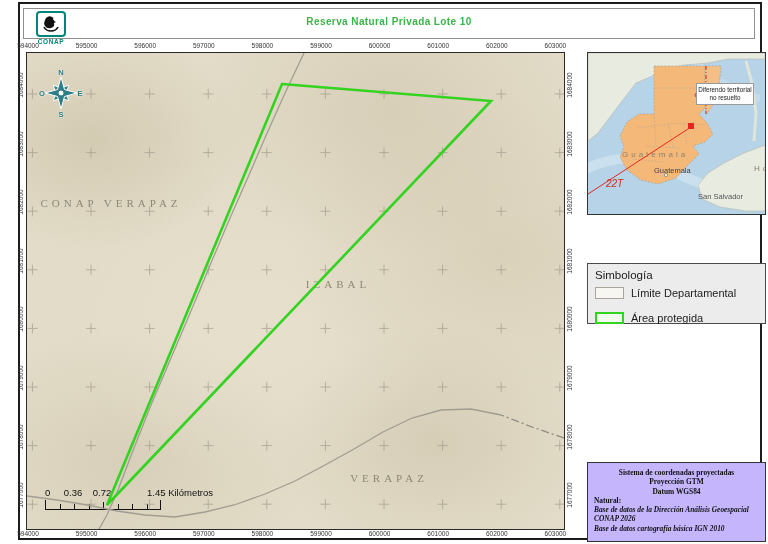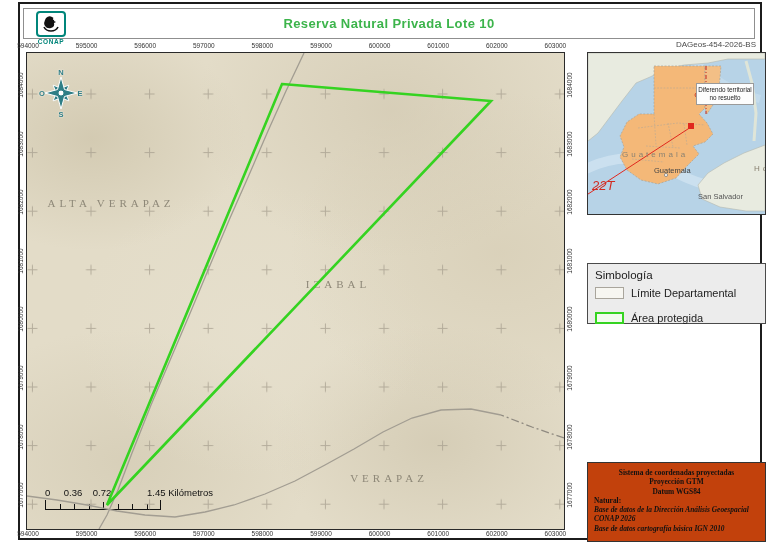--- a/index.html
+++ b/index.html
@@ -5,21 +5,21 @@
   html,body{margin:0;padding:0;background:#fff;}
   .canvas{position:relative;width:768px;height:544px;background:#fff;
           font-family:"Liberation Sans",sans-serif;overflow:hidden;}
   .outer-border{position:absolute;left:18px;top:2px;width:744px;height:538px;
                 border:2px solid #1c1c1c;box-sizing:border-box;}
 
   
   .titlebar{position:absolute;left:23px;top:8px;width:732px;height:31px;
             border:1.5px solid #8f8f8f;background:#fff;box-sizing:border-box;}
   .page-title{position:absolute;left:0;right:0;top:7px;text-align:center;
-              color:#3cb44b;font-size:13px;font-weight:600;letter-spacing:.4px;}
+              color:#3cb44b;font-size:10px;font-weight:600;letter-spacing:.4px;}
   .logo{position:absolute;left:9px;top:2px;width:36px;height:38px;text-align:center;}
   .logo-box{width:30px;height:26px;margin:0 auto;border:2.5px solid #00857a;border-radius:4px;
             background:#fff;box-sizing:border-box;display:flex;align-items:center;justify-content:center;}
   .logo-text{display:block;font-size:6.5px;font-weight:bold;color:#00857a;letter-spacing:.6px;margin-top:1px;}
   .doc-code{position:absolute;top:40px;left:560px;width:196px;text-align:right;
             font-size:8px;color:#4a4a4a;}
 
   
   .map{position:absolute;left:26px;top:52px;width:537px;height:476px;
        border:1.3px solid #2a2a2a;box-sizing:content-box;overflow:hidden;
@@ -63,39 +63,39 @@
   .yaxis-left{left:15px;} .yaxis-right{left:564px;}
 
   
   .inset{position:absolute;left:587px;top:52px;width:177px;height:161px;
          border:1.5px solid #333;box-sizing:content-box;background:#b7d3e7;overflow:hidden;}
   .inset-label{position:absolute;white-space:nowrap;z-index:2;text-align:right;}
   .inset-country{left:34px;top:97px;font-size:8px;color:#8a8272;letter-spacing:3px;}
   .inset-capital{left:66px;top:113px;font-size:7.5px;color:#454545;}
   .inset-sansalvador{left:110px;top:139px;font-size:7.5px;color:#555;}
   .inset-honduras{left:166px;top:111px;font-size:8px;color:#8a8272;letter-spacing:3px;}
-  .inset-zone{left:4px;top:125px;font-size:13px;color:#d12c22;font-style:italic;}
+  .inset-zone{left:18px;top:125px;font-size:10px;color:#d12c22;font-style:italic;}
   .inset-note{position:absolute;left:108px;top:30px;width:58px;z-index:3;
               background:#fdfdfd;border:1px solid #9a9a9a;box-sizing:border-box;
               font-size:6.3px;color:#222;text-align:center;padding:2px 1px;line-height:1.25;}
 
   
   .legend{position:absolute;left:587px;top:263px;width:177px;height:59px;
           border:1.5px solid #4a4a4a;background:#ececec;box-sizing:content-box;}
   .legend-title{position:absolute;left:7px;top:5px;font-size:11.5px;color:#1c1c1c;}
   .legend-item{position:absolute;left:7px;display:flex;align-items:center;}
   .legend-item.li-0{top:23px;} .legend-item.li-1{top:48px;}
   .swatch{width:29px;height:12px;margin-right:7px;box-sizing:border-box;background:#f7f6f1;}
   .swatch-gray{border:1px solid #a9a59c;}
   .swatch-green{border:2.5px solid #35d321;background:#f2fbee;}
   .legend-label{font-size:11px;color:#1c1c1c;white-space:nowrap;}
 
   
   .credits{position:absolute;left:587px;top:462px;width:177px;height:73px;
-           border:1.5px solid #333;background:#c2410c;box-sizing:content-box;
+           border:1.5px solid #333;background:#c4b5fd;box-sizing:content-box;
            font-family:"Liberation Serif",serif;color:#111;
            font-size:7.4px;line-height:1.25;padding-top:5px;}
   .credits .c-center{text-align:center;font-weight:bold;}
   .credits .c-left{margin-left:6px;margin-right:6px;font-weight:bold;}
   .credits .c-italic{font-style:italic;}
   .credits .c-just{text-align:justify;font-family:Liberation Serif, serif;}
 </style>
 </head>
 <body>
 
@@ -108,21 +108,20 @@
       <div class="logo-box">
         <svg width="22" height="18" viewBox="0 0 22 18">
           <path d="M6,3 q3,-3 6,-1 q3,1 2,4 l2,1 -2,1 q1,4 -3,5 q-4,1 -6,-2 q-2,-3 1,-8z" fill="#111"></path>
           <path d="M4,12 q2,4 7,4 q5,0 7,-4" fill="none" stroke="#111" stroke-width="1.6"></path>
           <circle cx="14" cy="4" r="1.1" fill="#fff"></circle>
         </svg>
       </div>
       <span class="logo-text">CONAP</span>
     </div>
   </div>
-  <div class="doc-code">DAGeos-454-2026-BS</div>
 
   <div class="xaxis xaxis-top">
       <span style="left: 2px;">594000</span>
       <span style="left: 60.6px;">595000</span>
       <span style="left: 119.2px;">596000</span>
       <span style="left: 177.8px;">597000</span>
       <span style="left: 236.4px;">598000</span>
       <span style="left: 295px;">599000</span>
       <span style="left: 353.6px;">600000</span>
       <span style="left: 412.2px;">601000</span>
@@ -156,21 +155,21 @@
       <span style="top: 91.6px;">1683000</span>
       <span style="top: 150.2px;">1682000</span>
       <span style="top: 208.8px;">1681000</span>
       <span style="top: 267.4px;">1680000</span>
       <span style="top: 326px;">1679000</span>
       <span style="top: 384.6px;">1678000</span>
       <span style="top: 443.2px;">1677000</span>
     </div>
 
   <div class="map">
-    <div class="region-label" style="left:84px;top:150px;">ALTA VERAPAZ</div>
+    <div class="region-label" style="left:84px;top:150px;">CONAP VERAPAZ</div>
     <div class="region-label" style="left:311px;top:231px;">IZABAL</div>
     <div class="region-label" style="left:362px;top:425px;">VERAPAZ</div>
 
     <svg class="map-svg" viewBox="0 0 537 476" preserveAspectRatio="none">
       <defs>
         <pattern id="crosspat" width="58.6" height="58.6" patternUnits="userSpaceOnUse" x="34.7" y="11.7">
           <path d="M24.3,29.3 H34.3 M29.3,24.3 V34.3" stroke="#a59d8d" stroke-width="1"></path>
         </pattern>
       </defs>
       <rect x="0" y="0" width="537" height="476" fill="url(#crosspat)" opacity="0.75"></rect>

